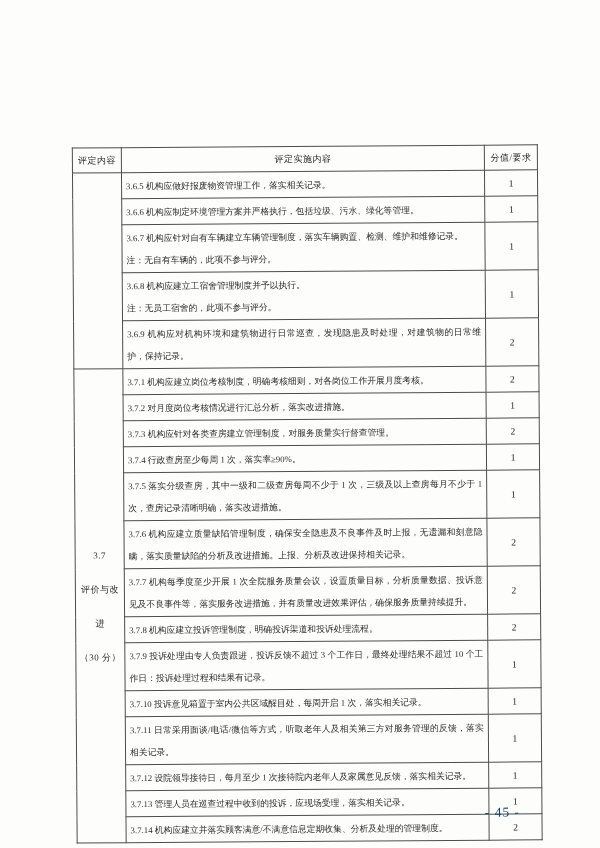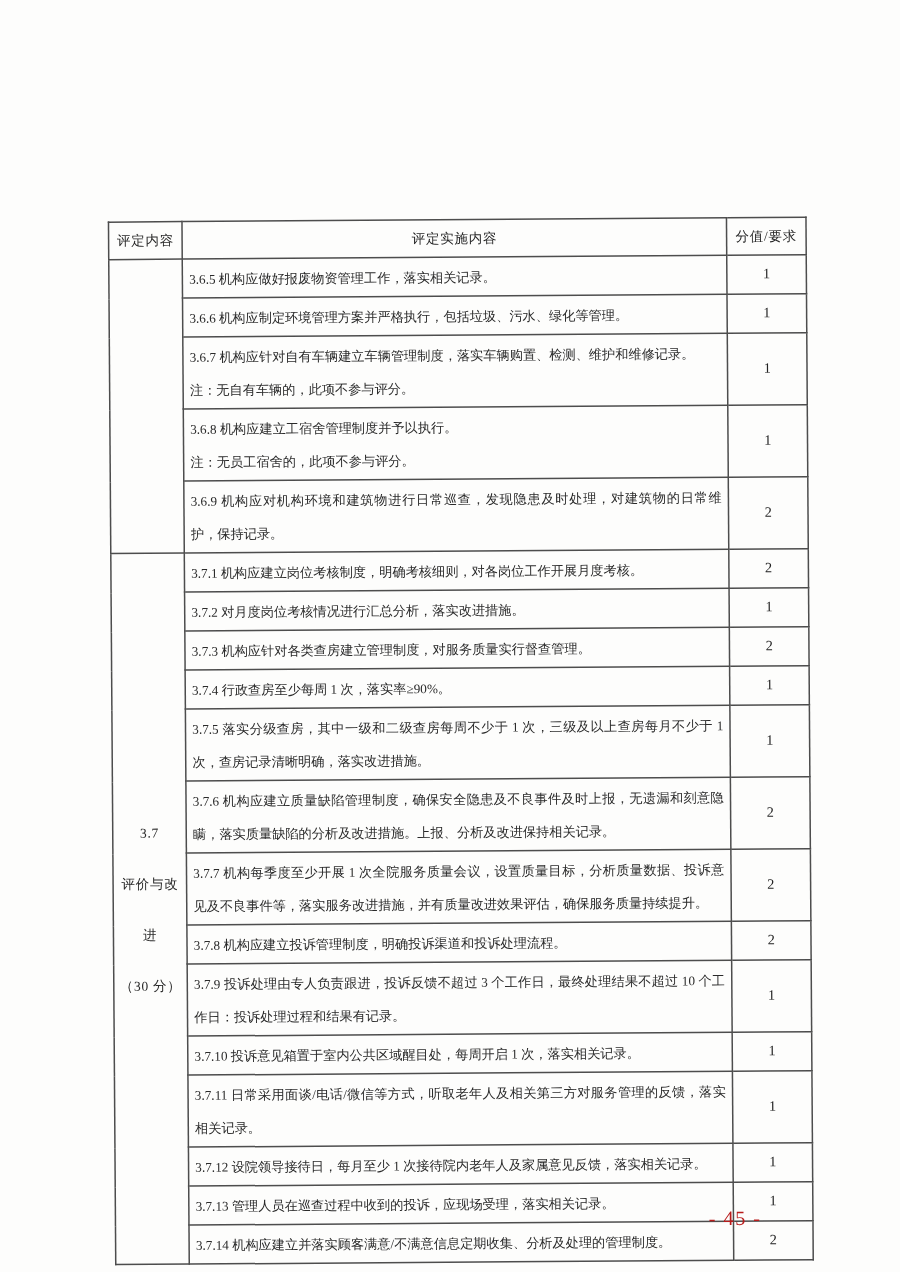--- a/index.html
+++ b/index.html
@@ -71,22 +71,23 @@
     line-height: 34px;
     white-space: pre-line;
     letter-spacing: 0.5px;
     color: #2a2a2a;
   }
   .pagenum {
     position: absolute;
     left: 470px;
     top: 766px;
     width: 60px;
+    text-align: center;
     font-size: 13.5px;
-    color: #b91c1c;
+    color: #0c4a6e;
     letter-spacing: 1px;
   }
   .artifact {
     position: absolute;
     left: 583px;
     top: 829px;
     width: 3px;
     height: 19px;
     background: #6a6a6a;
     opacity: 0.65;

